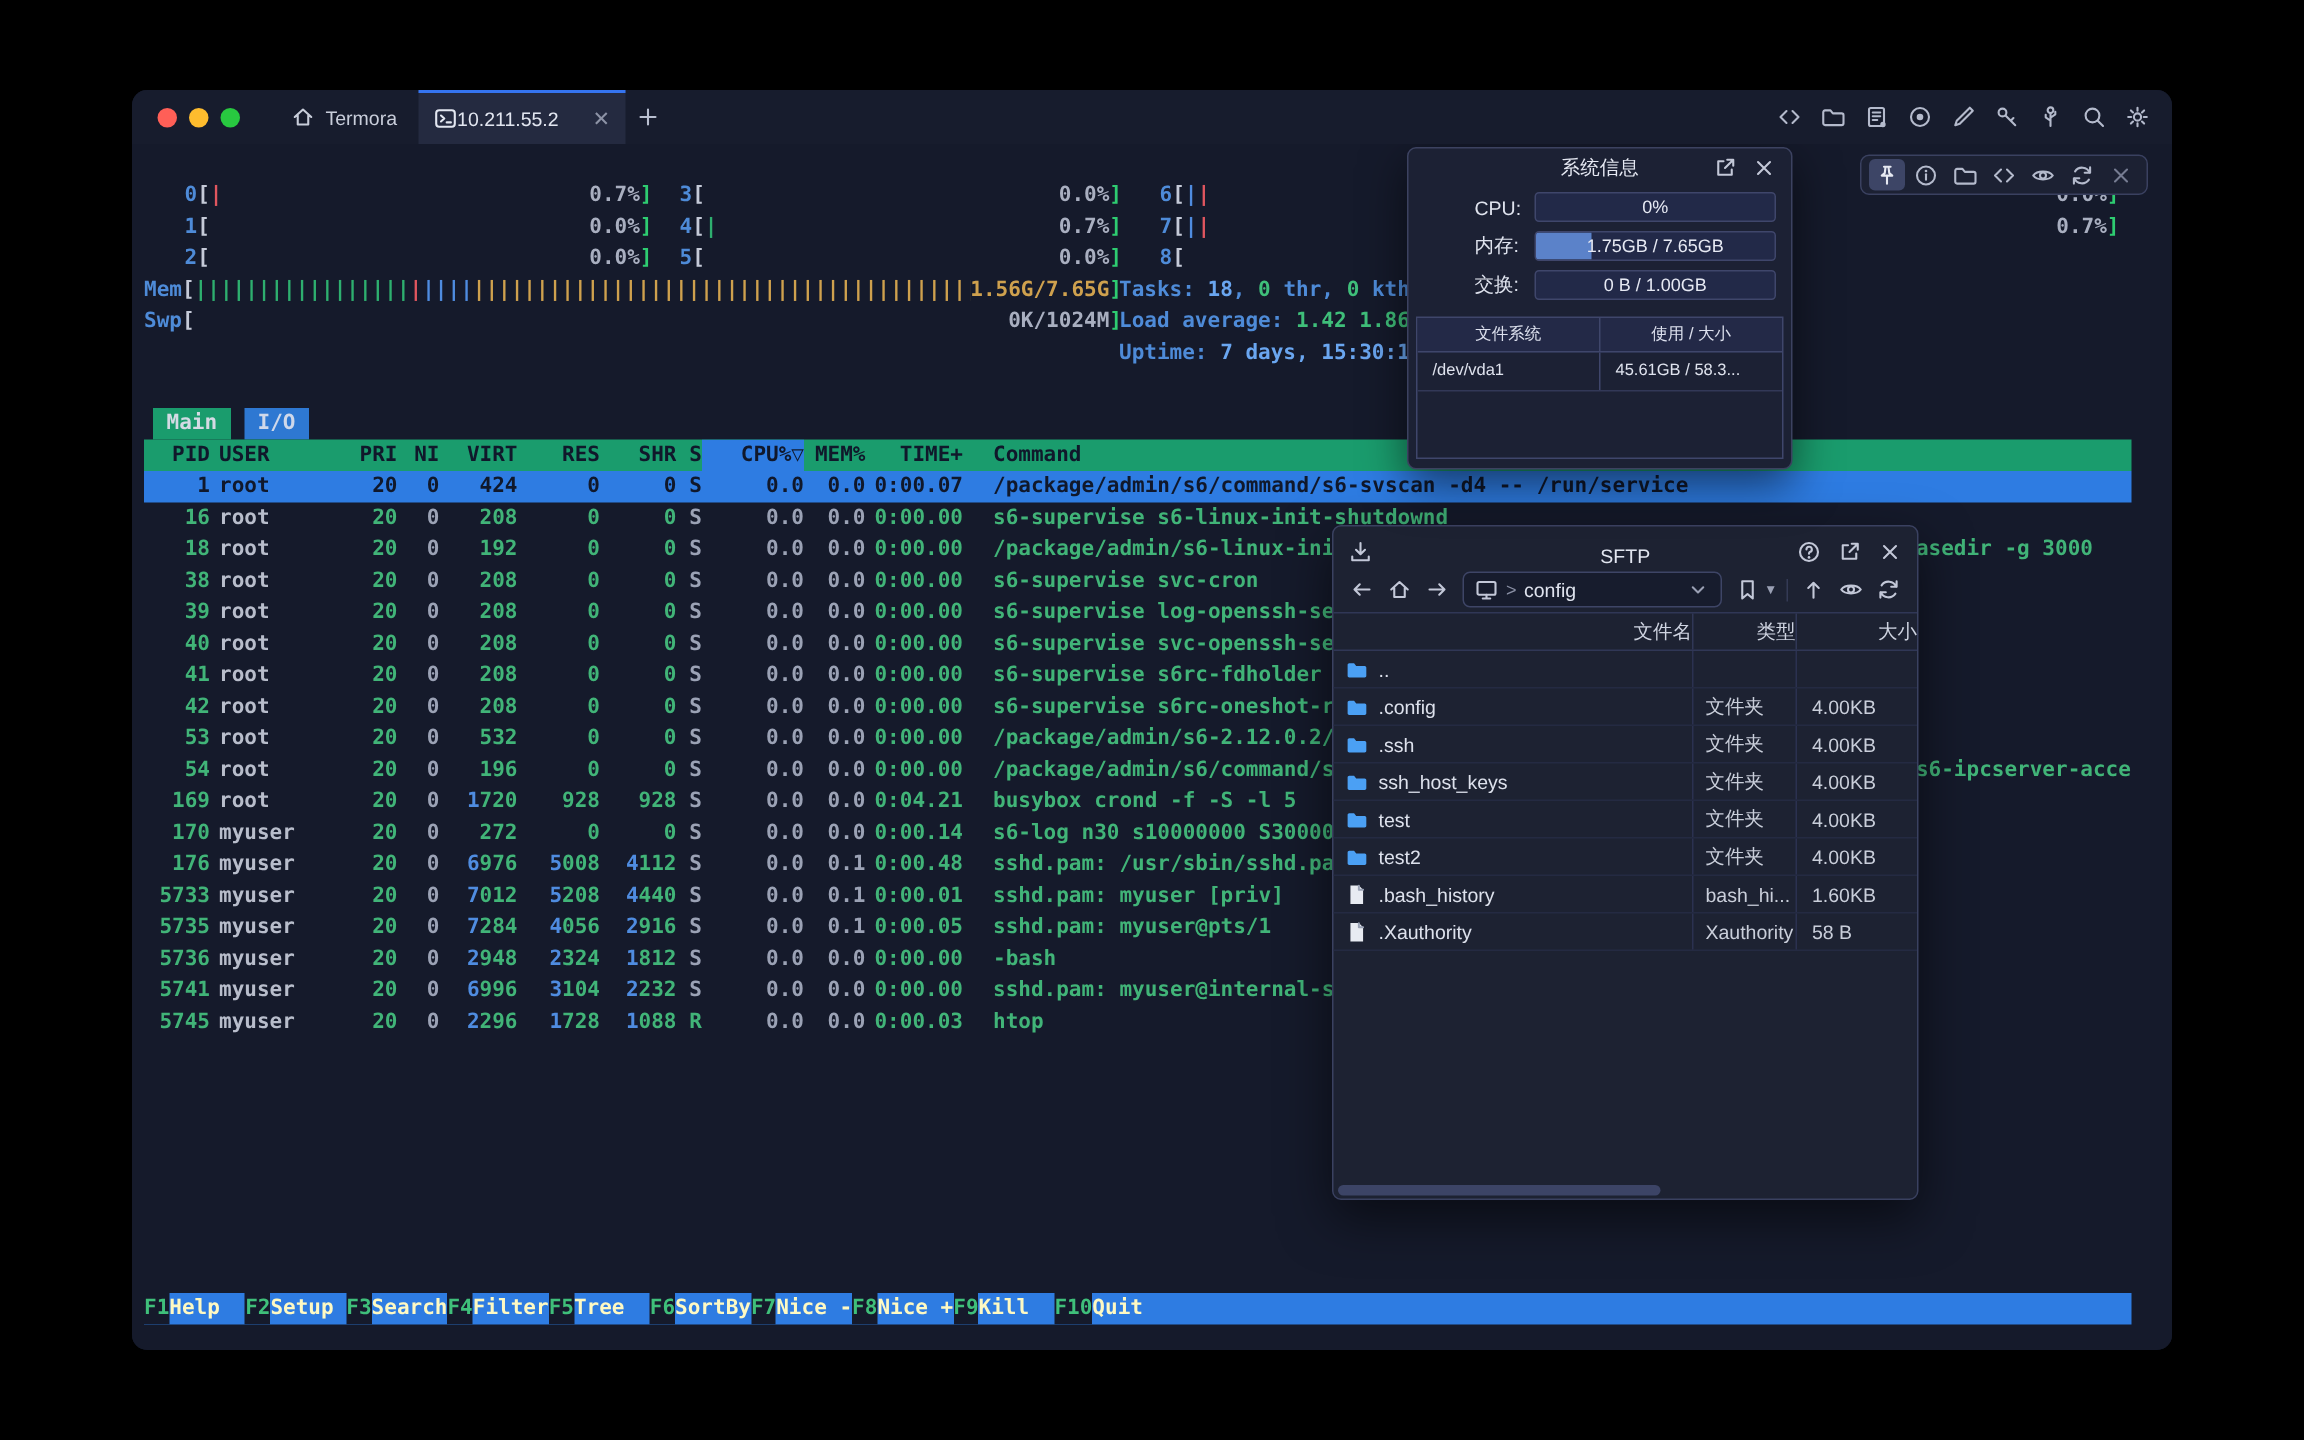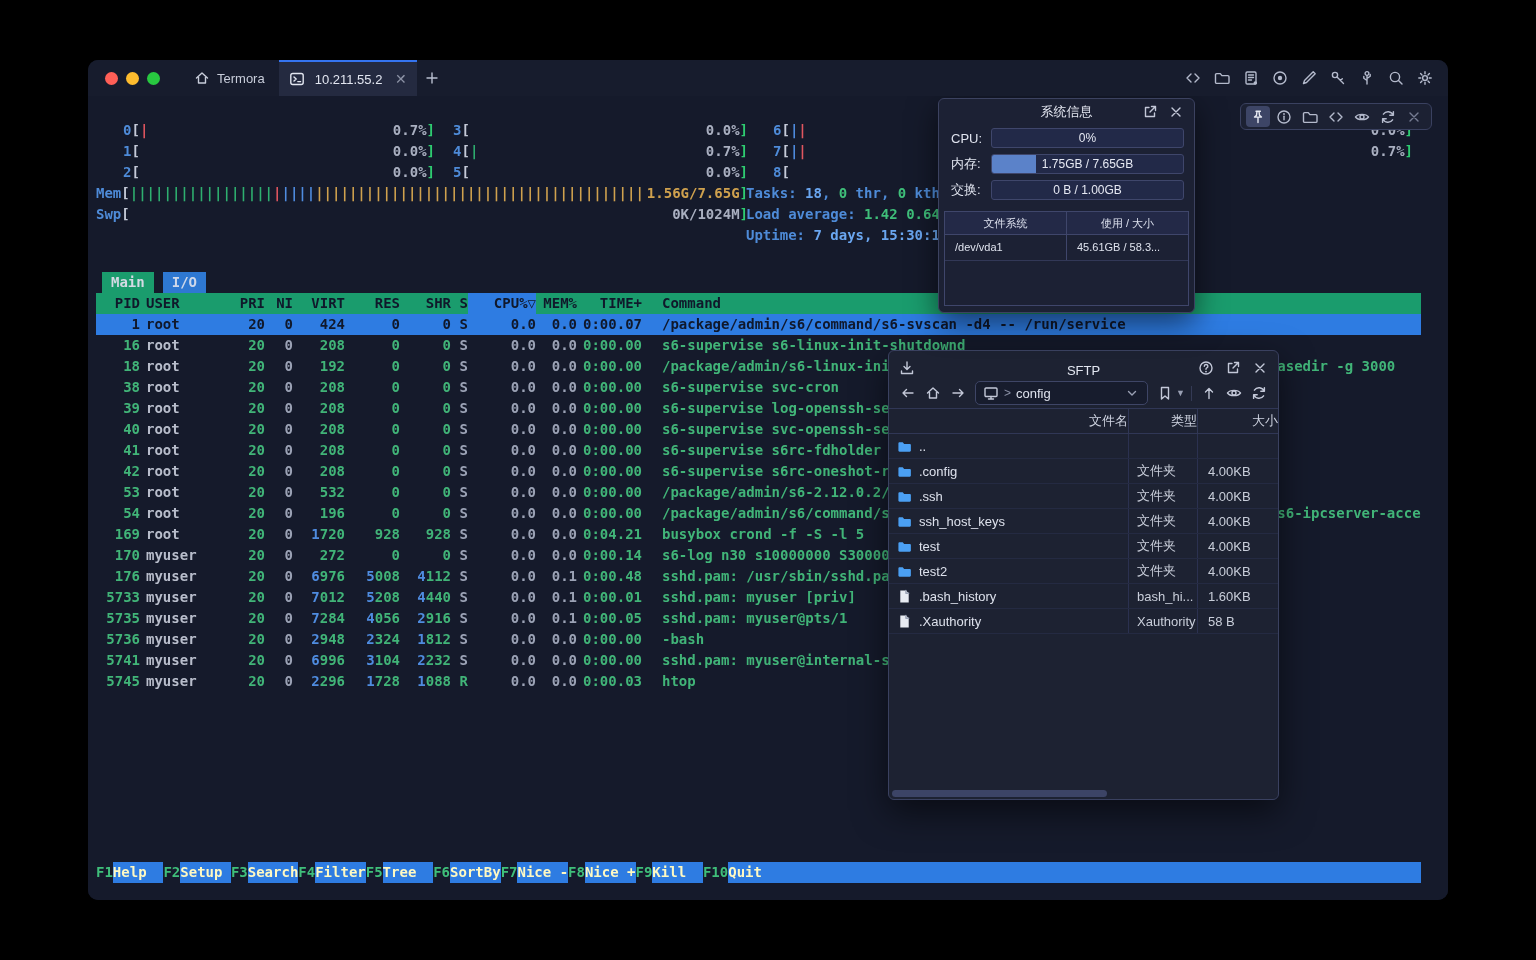--- a/index.html
+++ b/index.html
@@ -4,21 +4,21 @@
 <style>
   html,body{margin:0;padding:0;background:#000;width:1536px;height:960px;overflow:hidden;}
   *{box-sizing:border-box;}
   .window{position:absolute;left:88px;top:60px;width:1360px;height:840px;background:#151a2b;border-radius:10px;overflow:hidden;font-family:"Liberation Sans",sans-serif;}
   
   .titlebar{position:absolute;left:0;top:0;right:0;height:36px;background:#171c2d;display:flex;align-items:stretch;z-index:10;}
   .traffic{display:flex;align-items:center;gap:8px;padding:0 20px 0 17px;}
   .dot{width:13px;height:13px;border-radius:50%;}
   .dot-r{background:#ff5f57}.dot-y{background:#febc2e}.dot-g{background:#28c840}
   .apptab{display:flex;align-items:center;gap:7px;color:#c8cdda;font-size:13px;padding:0 14px;}
-  .activetab{display:flex;align-items:center;gap:10px;width:138px;background:#242a40;border-top:2px solid #3574f0;color:#e2e6f0;font-size:13px;padding:0 10px;}
+  .activetab{display:flex;align-items:center;gap:0;width:138px;background:#242a40;border-top:2px solid #3574f0;color:#e2e6f0;font-size:13px;padding:0 10px;}
   .tabclose{color:#8d93a6;font-size:14px;margin-left:auto;}
   .plusbtn{display:flex;align-items:center;justify-content:center;width:30px;color:#b9bfd0;}
   .tb-actions{margin-left:auto;display:flex;align-items:center;gap:6px;padding-right:12px;color:#b4bacc;}
   .tbtn{width:23px;height:23px;display:flex;align-items:center;justify-content:center;border-radius:4px;}
   .ic{display:inline-flex;align-items:center;justify-content:center;}
   .ic svg{display:block;}
   
   .term{position:absolute;left:0;top:36px;right:0;bottom:0;background:#151a2b;overflow:hidden;z-index:1;font:700 14px/21px "DejaVu Sans Mono",monospace;}
   .tline{position:absolute;left:8px;width:1325px;height:21px;white-space:pre;}
   .mcol{position:absolute;display:flex;white-space:pre;}
@@ -50,21 +50,21 @@
   .fbar{position:absolute;left:8px;top:766px;width:1325px;height:21px;background:#2e7ce2;display:flex;overflow:hidden;}
   .fgroup{display:flex;}
   .fk{color:#3fbf7a;background:#151a2b;white-space:pre;}
   .fl{color:#fef9c3;white-space:pre;}
   
   .sysinfo{position:absolute;left:850px;top:38px;width:257px;height:215px;background:#1c2134;border:1px solid #3c4260;border-radius:6px;box-shadow:0 10px 30px rgba(0,0,0,.55);z-index:6;color:#dfe3ee;font-size:13px;}
   .sititle{position:relative;height:26px;display:flex;align-items:center;justify-content:flex-end;padding:0 8px;gap:6px;}
   .sititle-label{position:absolute;left:0;right:0;text-align:center;color:#e5e8f2;}
   .sibtn{width:20px;height:20px;display:flex;align-items:center;justify-content:center;color:#c3c8d8;z-index:1;}
   .sirow{display:flex;align-items:center;padding:3px 10px 3px 12px;}
-  .silabel{width:40px;}
+  .silabel{width:40px;margin-left:32px;}
   .sibar{flex:1;height:20px;background:#222948;border:1px solid #3f466b;border-radius:3px;position:relative;overflow:hidden;}
   .sifill{position:absolute;left:0;top:0;bottom:0;background:#5b82c9;}
   .sibartext{position:absolute;left:0;right:0;text-align:center;font-size:12px;line-height:18px;color:#e6e9f3;}
   .fstable{position:absolute;left:5px;right:5px;top:112px;bottom:6px;border:1px solid #3f466b;font-size:11px;overflow:hidden;}
   .fsthead{height:23px;display:flex;background:#232947;border-bottom:1px solid #3f466b;}
   .fsth{flex:1;text-align:center;line-height:23px;color:#dde1ee;}
   .fsth + .fsth{border-left:1px solid #3f466b;}
   .fsrow{height:26px;display:flex;border-bottom:1px solid #323857;}
   .fstd{flex:1;line-height:25px;padding-left:10px;overflow:hidden;white-space:nowrap;}
   .fstd + .fstd{border-left:1px solid #3f466b;}
@@ -211,21 +211,21 @@
   </div>
 
   <div class="term">
     <div>
         <div class="tline" style="top: 24px;"><span class="mcol mcol0"><span class="t-blue">0</span><span class="t-brk">[</span><span class="ticks"><span class="tick-red">|</span></span><span class="mfill"></span><span class="t-gray">0.7%</span><span class="t-brkc">]</span></span><span class="mcol mcol1"><span class="t-blue">3</span><span class="t-brk">[</span><span class="ticks"></span><span class="mfill"></span><span class="t-gray">0.0%</span><span class="t-brkc">]</span></span><span class="mcol mcol2"><span class="t-blue">6</span><span class="t-brk">[</span><span class="ticks"><span class="tick-blue">|</span><span class="tick-red">|</span></span><span class="mfill"></span><span class="t-gray">0.0%</span><span class="t-brkc">]</span></span></div>
         <div class="tline" style="top: 45px;"><span class="mcol mcol0"><span class="t-blue">1</span><span class="t-brk">[</span><span class="ticks"></span><span class="mfill"></span><span class="t-gray">0.0%</span><span class="t-brkc">]</span></span><span class="mcol mcol1"><span class="t-blue">4</span><span class="t-brk">[</span><span class="ticks"><span class="tick-green">|</span></span><span class="mfill"></span><span class="t-gray">0.7%</span><span class="t-brkc">]</span></span><span class="mcol mcol2"><span class="t-blue">7</span><span class="t-brk">[</span><span class="ticks"><span class="tick-blue">|</span><span class="tick-red">|</span></span><span class="mfill"></span><span class="t-gray">0.7%</span><span class="t-brkc">]</span></span></div>
         <div class="tline" style="top: 66px;"><span class="mcol mcol0"><span class="t-blue">2</span><span class="t-brk">[</span><span class="ticks"></span><span class="mfill"></span><span class="t-gray">0.0%</span><span class="t-brkc">]</span></span><span class="mcol mcol1"><span class="t-blue">5</span><span class="t-brk">[</span><span class="ticks"></span><span class="mfill"></span><span class="t-gray">0.0%</span><span class="t-brkc">]</span></span><span class="mcol mcol2"><span class="t-blue">8</span><span class="t-brk">[</span><span class="ticks"></span><span class="mfill"></span></span></div>
         <div class="tline" style="top: 87px;"><span class="mcol memcol"><span class="t-blue">Mem</span><span class="t-brk">[</span><span class="ticks"><span class="tick-green">|||||||||||||||||</span><span class="tick-red">|</span><span class="tick-blue">||||</span><span class="tick-yellow">||||||||||||||||||||||||||||||||||||||||</span></span><span class="mfill"></span><span class="t-yellow">1.56G/7.65G</span><span class="t-brkc">]</span></span></div>
         <div class="tline" style="top: 108px;"><span class="mcol memcol"><span class="t-blue">Swp</span><span class="t-brk">[</span><span class="ticks"></span><span class="mfill"></span><span class="t-gray">0K/1024M</span><span class="t-brkc">]</span></span></div>
         <div class="iline" style="top: 87px;"><span class="t-blue">Tasks: </span><span class="t-bluebold">18</span><span class="t-blue">, </span><span class="t-green">0</span><span class="t-blue"> thr, </span><span class="t-green">0</span><span class="t-blue"> kthr; </span><span class="t-green">1</span><span class="t-blue"> running</span></div>
-        <div class="iline" style="top: 108px;"><span class="t-blue">Load average: </span><span class="t-green">1.42 </span><span class="t-green">0.64 </span><span class="t-green">1.32</span></div>
+        <div class="iline" style="top: 108px;"><span class="t-blue">Load average: </span><span class="t-green">1.42 </span><span class="t-green">1.86 </span><span class="t-green">1.32</span></div>
         <div class="iline" style="top: 129px;"><span class="t-blue">Uptime: </span><span class="t-bluebold">7 days, 15:30:12</span></div>
       </div>
     <div class="vtabs">
         <span class="vtab vtab-green">Main</span>
         <span class="vtab vtab-blue">I/O</span>
       </div>
     <div class="phead"><span class="pc c-pid">PID</span><span class="pc c-user">USER</span><span class="pc c-pri">PRI</span><span class="pc c-ni">NI</span><span class="pc c-virt">VIRT</span><span class="pc c-res">RES</span><span class="pc c-shr">SHR</span><span class="pc c-s">S</span><span class="pc c-cpu sorted">CPU%▽</span><span class="pc c-mem">MEM%</span><span class="pc c-time">TIME+</span><span class="pc c-cmd">Command</span></div>
     <div>
         <div class="prow sel" style="top: 218px;"><span class="pc c-pid"><span class="n-green">1</span></span><span class="pc c-user"><span class="t-user">root</span></span><span class="pc c-pri"><span class="n-green">20</span></span><span class="pc c-ni"><span class="t-gray2">0</span></span><span class="pc c-virt"><span><span class="n-green">424</span></span></span><span class="pc c-res"><span><span class="n-green">0</span></span></span><span class="pc c-shr"><span><span class="n-green">0</span></span></span><span class="pc c-s"><span class="t-gray2">S</span></span><span class="pc c-cpu"><span class="t-gray2">0.0</span></span><span class="pc c-mem"><span class="t-gray2">0.0</span></span><span class="pc c-time"><span class="n-green">0:00.07</span></span><span class="pc c-cmd"><span class="t-cmd">/package/admin/s6/command/s6-svscan -d4 -- /run/service</span></span></div>
         <div class="prow" style="top: 239px;"><span class="pc c-pid"><span class="n-green">16</span></span><span class="pc c-user"><span class="t-user">root</span></span><span class="pc c-pri"><span class="n-green">20</span></span><span class="pc c-ni"><span class="t-gray2">0</span></span><span class="pc c-virt"><span><span class="n-green">208</span></span></span><span class="pc c-res"><span><span class="n-green">0</span></span></span><span class="pc c-shr"><span><span class="n-green">0</span></span></span><span class="pc c-s"><span class="t-gray2">S</span></span><span class="pc c-cpu"><span class="t-gray2">0.0</span></span><span class="pc c-mem"><span class="t-gray2">0.0</span></span><span class="pc c-time"><span class="n-green">0:00.00</span></span><span class="pc c-cmd"><span class="t-cmd">s6-supervise s6-linux-init-shutdownd</span></span></div>

